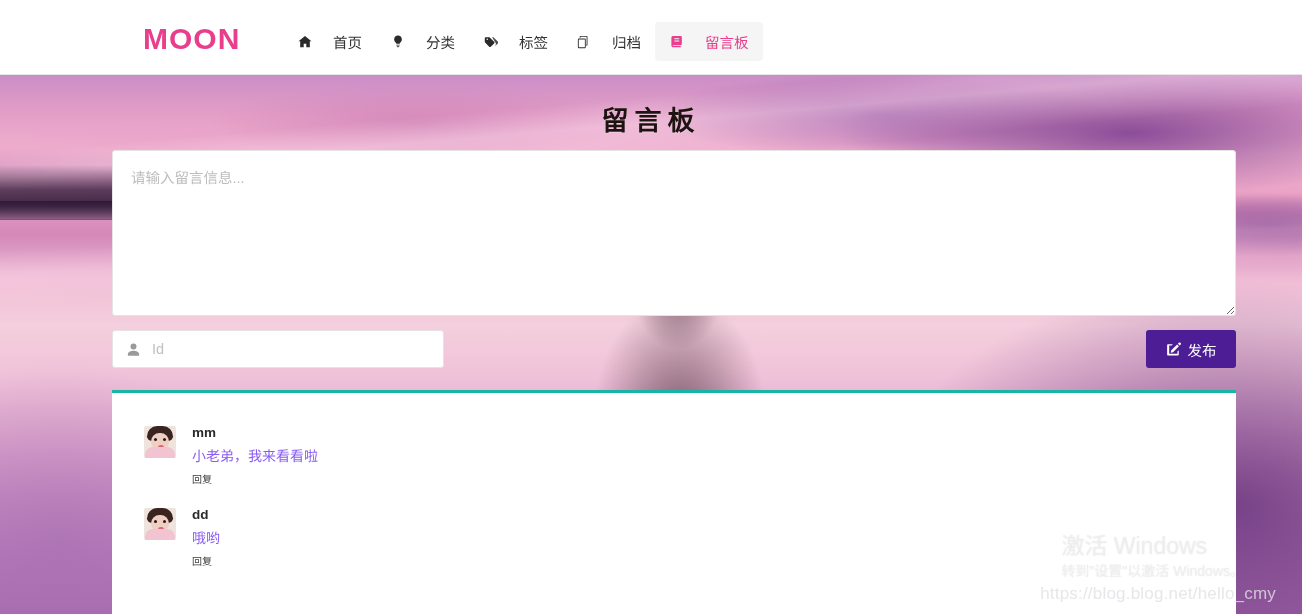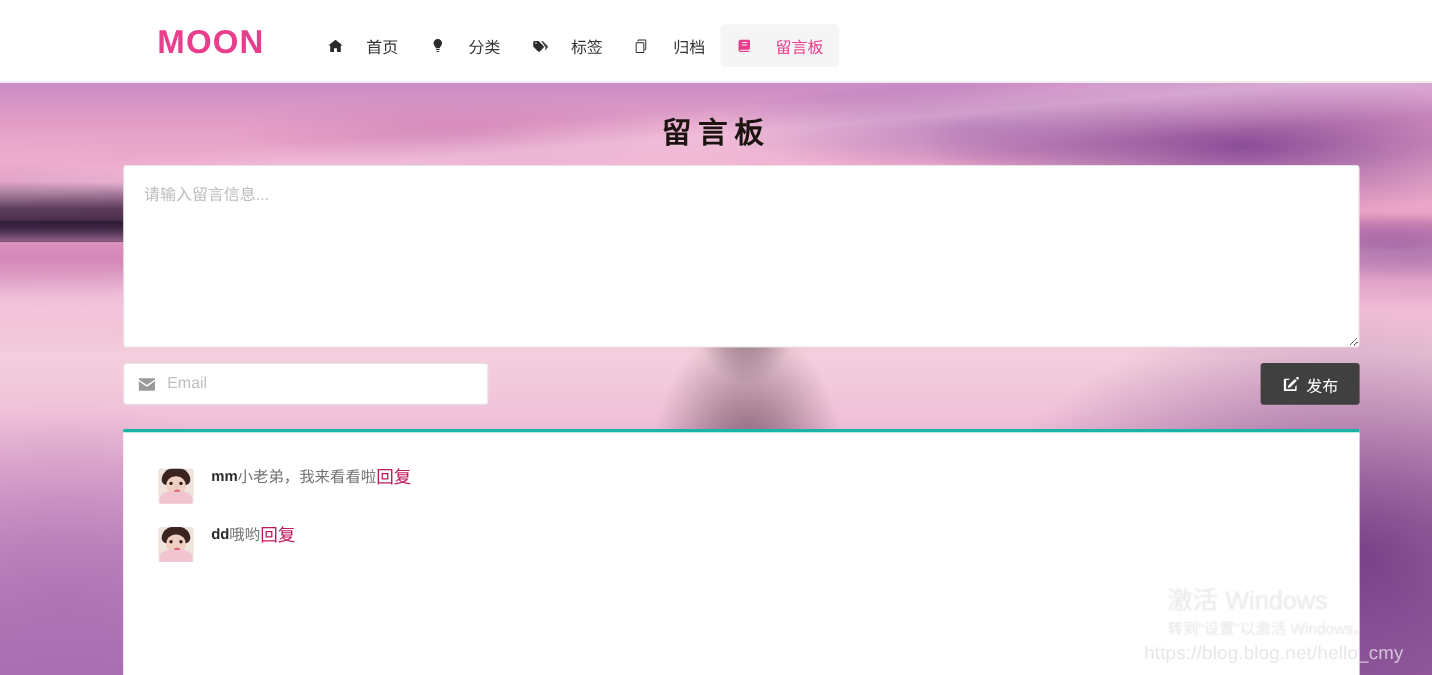--- a/index.html
+++ b/index.html
@@ -251,21 +251,21 @@
   }
   .field input::placeholder { color: #c0c0c0; }
 
   .publish-btn {
     position: absolute;
     right: 0;
     top: 0;
     height: 38px;
     min-width: 90px;
     padding: 0 18px;
-    background: #404040;
+    background: #4c1d95;
     color: #ffffff;
     border: none;
     border-radius: 3px;
     font-size: 14.5px;
     display: inline-flex;
     align-items: center;
     justify-content: center;
     gap: 7px;
     cursor: pointer;
     font-family: "Liberation Sans", sans-serif;
@@ -330,37 +330,37 @@
     background: #2a1a16;
   }
   .avatar .a-eye-l { left: 10px; }
   .avatar .a-eye-r { left: 19px; }
   .avatar .a-mouth {
     position: absolute; left: 14px; top: 19px;
     width: 6px; height: 5px; border-radius: 3px;
     background: #d9687f;
   }
 
-  .c-body { display: flex; flex-direction: row; }
+  .c-body { display: flex; flex-direction: column; }
   .c-name {
     font-size: 13.5px;
     font-weight: bold;
     color: #2b2b2b;
     line-height: 1.5;
     margin-bottom: 3px;
   }
   .c-text {
     font-size: 14px;
-    color: #737373;
+    color: #8b5cf6;
     line-height: 1.55;
     margin-bottom: 4px;
   }
   .c-reply {
-    font-size: 16px;
-    color: #be185d;
+    font-size: 10px;
+    color: #404040;
     cursor: pointer;
     line-height: 1.5;
   }
 
   
   .win-watermark {
     position: absolute;
     right: 58px;
     bottom: 34px;
     text-align: left;
@@ -454,30 +454,29 @@
 </div>
 
 <div class="hero-title">留言板</div>
 
 <div class="content">
 
   <textarea class="msg-textarea" placeholder="请输入留言信息..." style=""></textarea>
 
   <div class="form-row">
 
-
-    <div class="field email-field">
+    <div class="field id-field">
       <span class="field-icon">
-        <svg viewBox="0 0 16 12">
-            <path d="M1 0h14a1 1 0 0 1 1 1v.2L8 6.6.0 1.2V1a1 1 0 0 1 1-1z"></path>
-            <path d="M0 2.7 7.5 7.9a1 1 0 0 0 1 0L16 2.7V11a1 1 0 0 1-1 1H1a1 1 0 0 1-1-1V2.7z"></path>
-          </svg>
-      </span>
-      <input type="text" placeholder="Email" style="">
+        <svg viewBox="0 0 16 16">
+            <path d="M8 8a3.2 3.2 0 1 0 0-6.4A3.2 3.2 0 0 0 8 8zm0 1.3c-2.4 0-6 1.2-6 3.6v1.8h12v-1.8c0-2.4-3.6-3.6-6-3.6z"></path>
+          </svg>
+      </span>
+      <input type="text" placeholder="Id" style="">
     </div>
+
 
     <button class="publish-btn">
       <span>
         <svg viewBox="0 0 16 16">
             <path d="M13.6.9a1.3 1.3 0 0 1 1.9 1.9l-.9.9-1.9-1.9.9-.9zM11.9 2.6l1.9 1.9-6.3 6.3-2.5.6.6-2.5 6.3-6.3zM2 2.4h5.3L5.9 3.8H3.4v8.8h8.8v-2.5l1.4-1.4v4.9c0 .5-.4.8-.8.8H2a.8.8 0 0 1-.8-.8V3.2c0-.5.4-.8.8-.8z"></path>
           </svg>
       </span>
       <span>发布</span>
     </button>
   </div>

